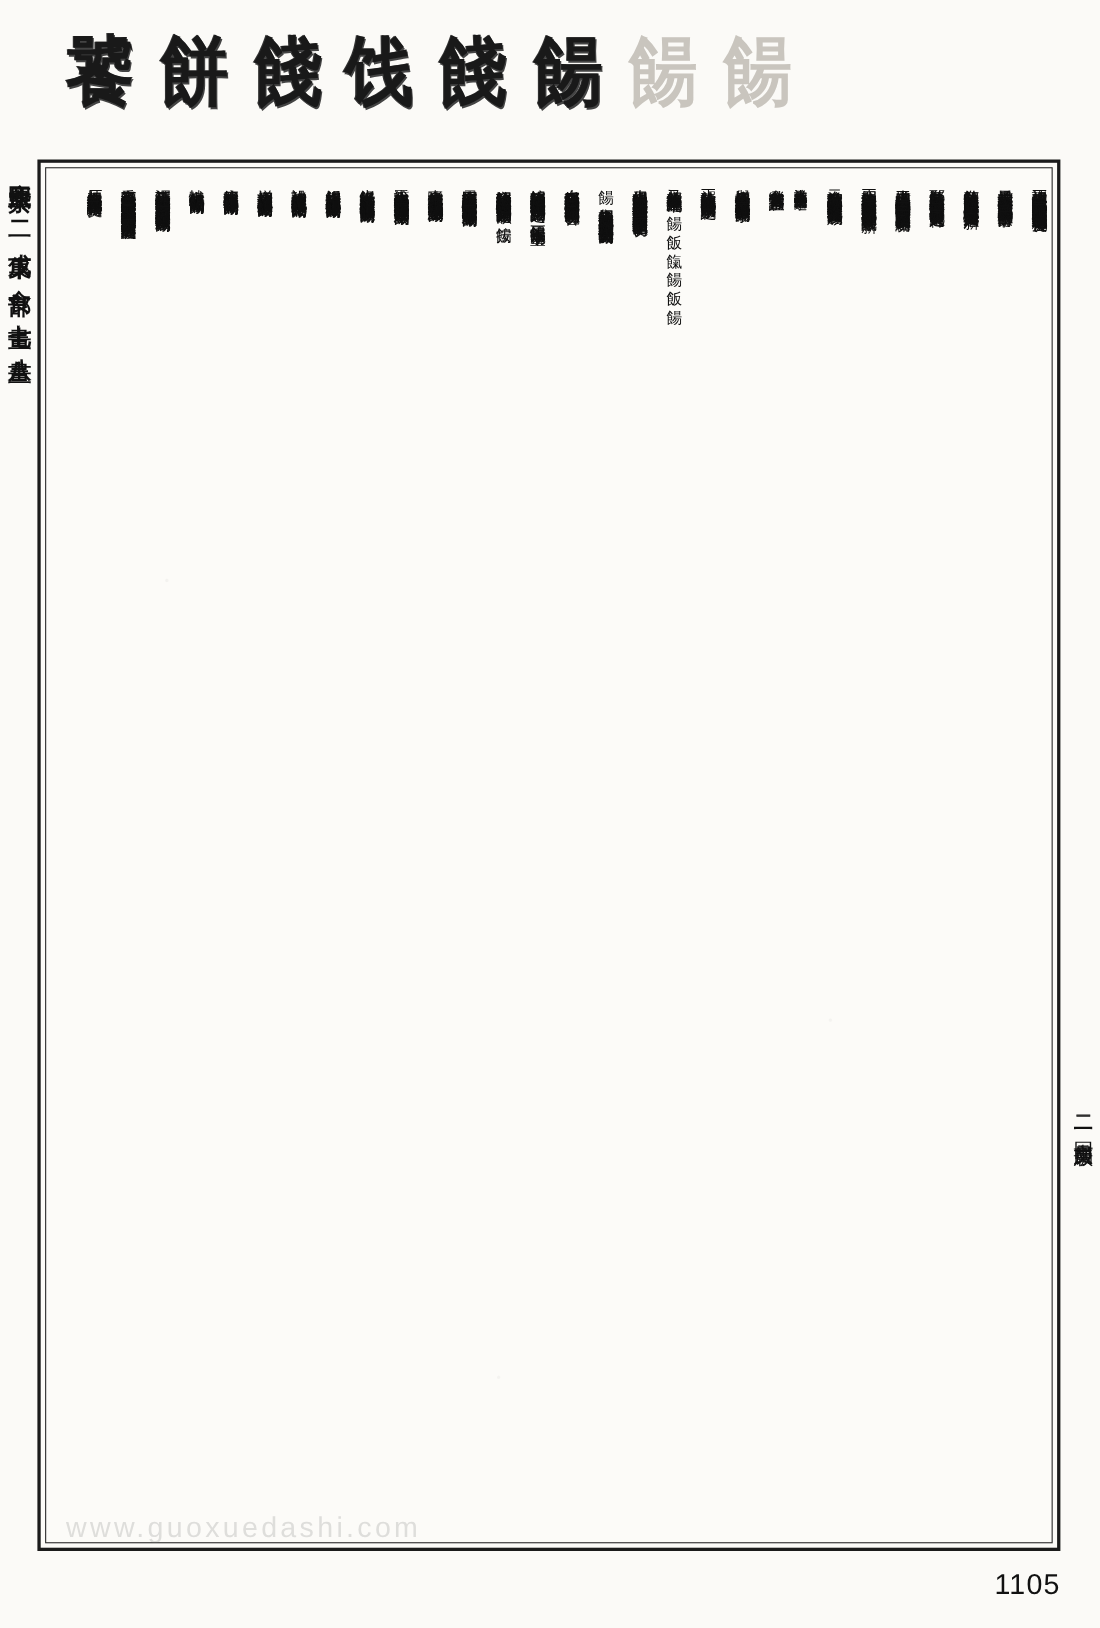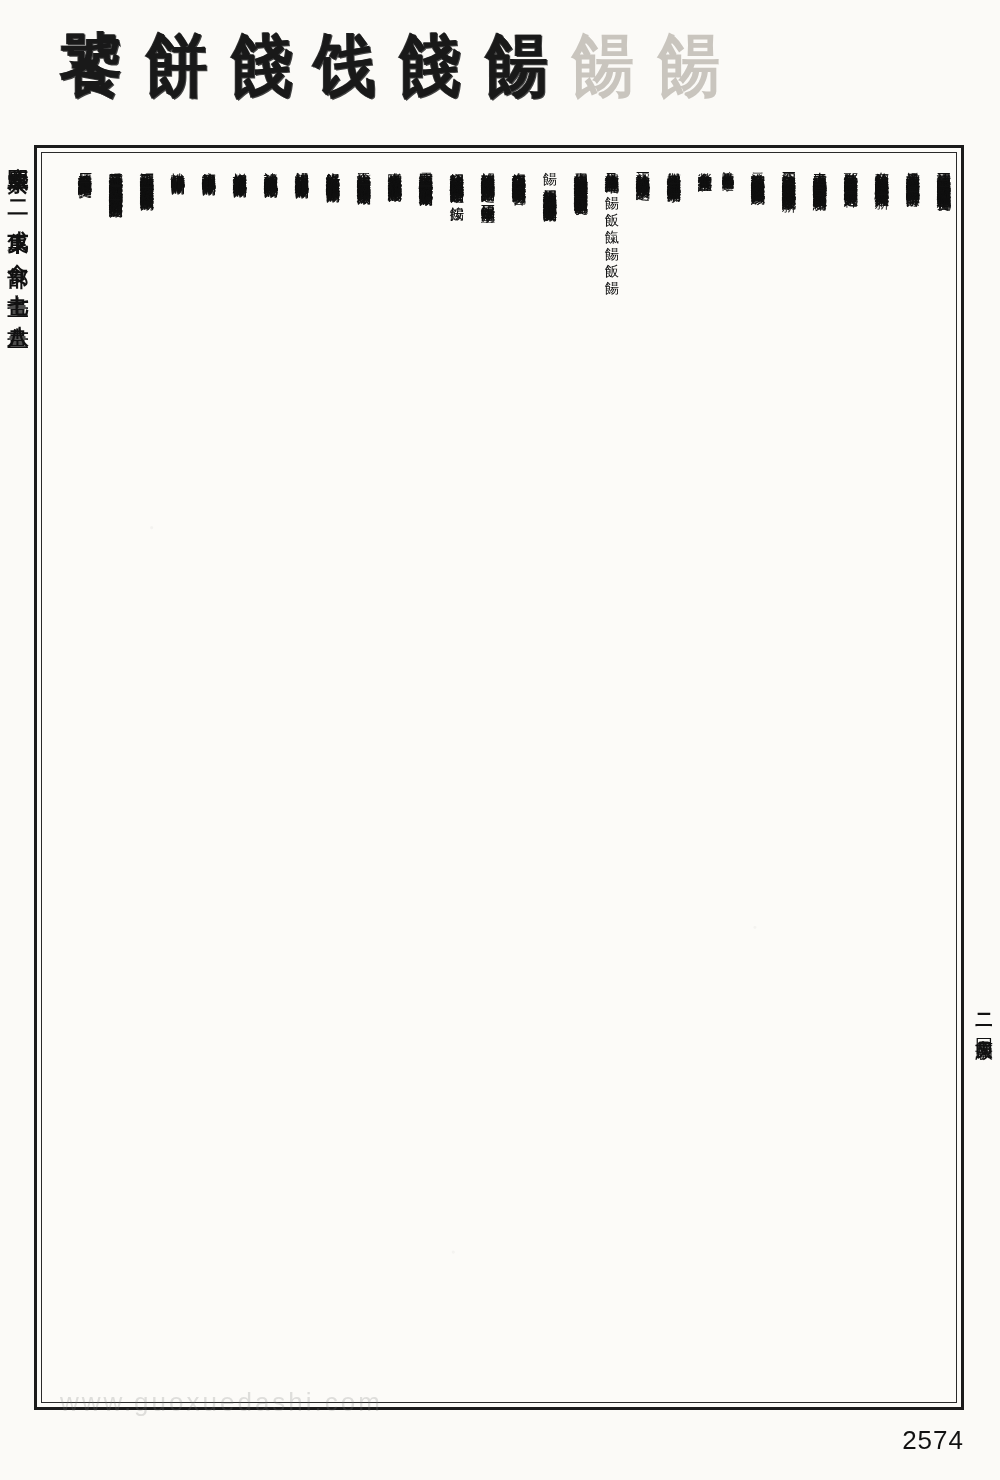--- a/index.html
+++ b/index.html
@@ -143,21 +143,21 @@
     font-size: 26px;
     color: #111;
     font-family: "Liberation Sans", sans-serif;
     letter-spacing: 1px;
   }
 
   
   .watermark {
     position: absolute;
     left: 60px;
-    bottom: 62px;
+    bottom: 76px;
     font-size: 26px;
     color: rgba(120,120,120,0.22);
     font-family: "Liberation Sans", sans-serif;
     letter-spacing: 3px;
     pointer-events: none;
   }
 
   
   .noise {
     position: absolute;
@@ -221,15 +221,15 @@
         <div class="col wide">厄切丛音广玉篇炙餅餹也曰㸑又說文楚謂小兒㸑日㸑</div>
       </div>
       <div class="noise"></div>
     </div>
   </div>
 
   <div class="right-spine">二二 同文書局原版</div>
 
   <div class="watermark">www.guoxuedashi.com</div>
 
-  <div class="page-number">2574</div>
+  <div class="page-number">1105</div>
 
 </div>
 
 </body></html>

